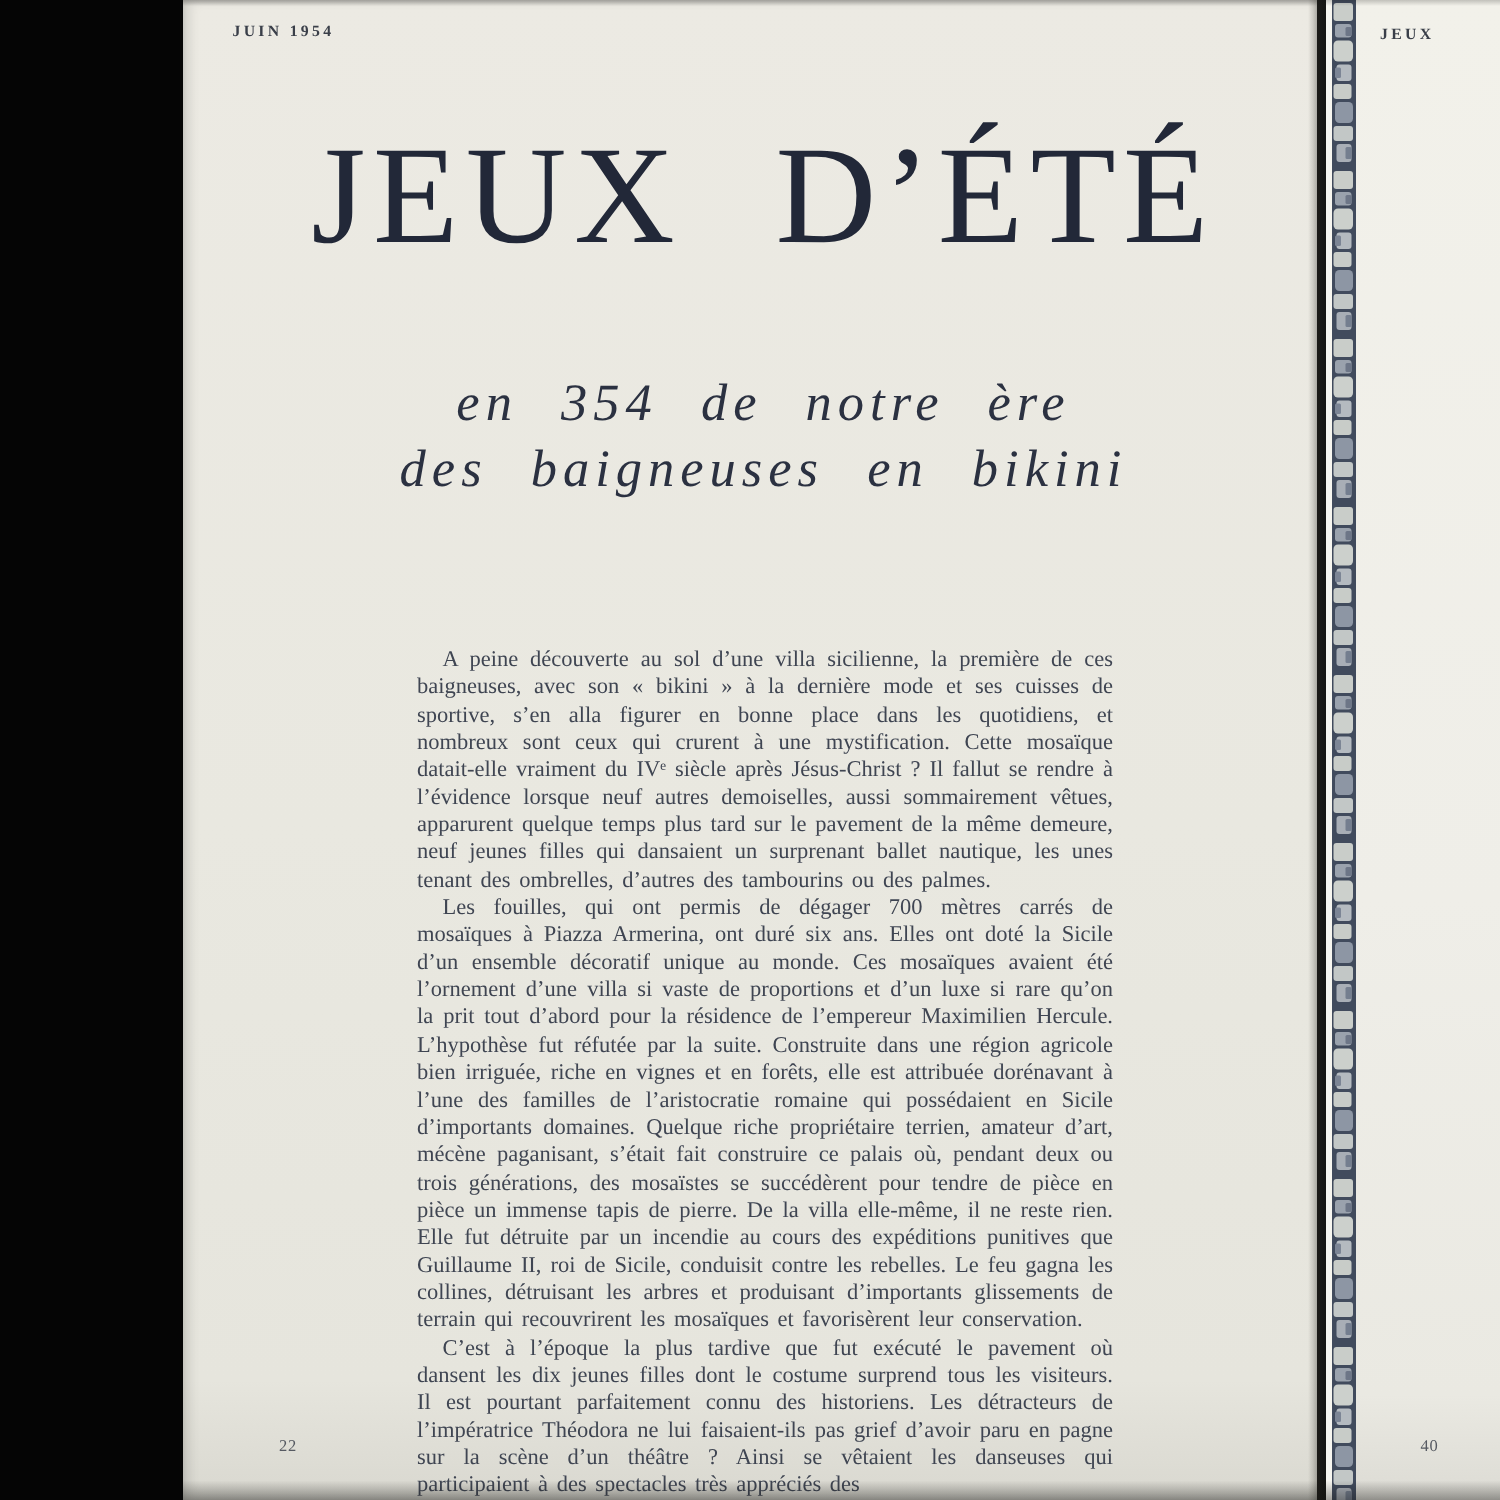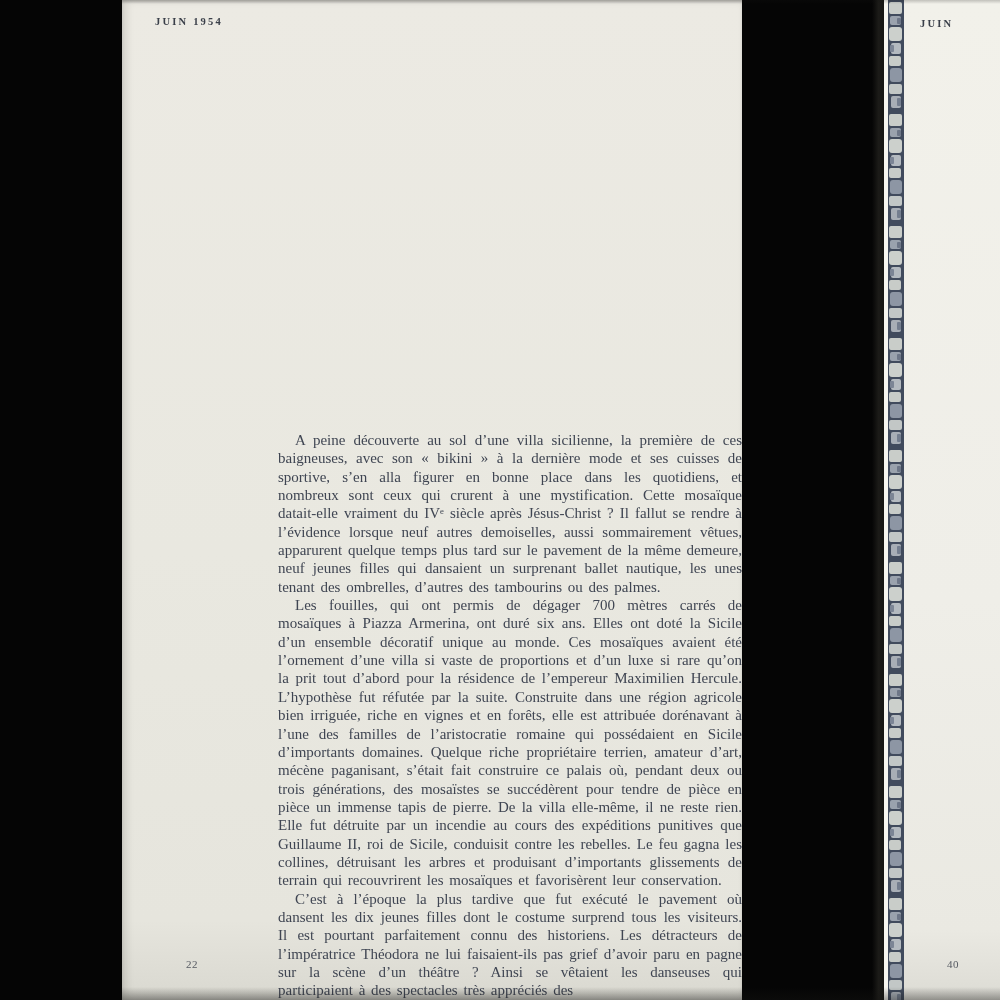--- a/index.html
+++ b/index.html
@@ -1,19 +1,19 @@
 <!DOCTYPE html>
 <html><head>
 <meta charset="utf-8">
 <style>
   html,body{margin:0;padding:0;background:#050505;}
   .stage{position:relative;width:1000px;height:1000px;background:#050505;overflow:hidden;
          font-family:"Liberation Serif", serif;}
   
-  .page-left{position:absolute;left:122px;top:0;width:620px;height:1000px;
+  .page-left{position:absolute;left:122px;top:0;width:756px;height:1000px;
              background:linear-gradient(180deg,#eceae3 0%,#e9e8e0 55%,#e6e5dd 92%,#d9d8d0 100%);
              box-shadow:inset 4px 0 8px rgba(0,0,0,.12), inset 0 2px 3px rgba(0,0,0,.10);}
   .folio-header{position:absolute;font-size:10.5px;font-weight:bold;letter-spacing:2.2px;
                 color:#3a3f49;}
   .folio-left{left:33px;top:16px;}
   .main-title{position:absolute;left:18px;right:0;top:84px;text-align:center;
               font-size:93px;line-height:1;letter-spacing:5px;word-spacing:34px;
               color:#222838;}
   .subtitle{position:absolute;left:18px;right:0;top:247px;text-align:center;
             font-style:italic;font-size:35px;line-height:44px;letter-spacing:4px;
@@ -43,22 +43,25 @@
              background:linear-gradient(180deg,rgba(20,20,18,.22) 0%,rgba(20,20,18,0) 100%);}
 </style>
 </head>
 <body>
 
 <div class="stage">
 
   <div class="page-left">
     <div class="folio-header folio-left">JUIN 1954</div>
 
+    <h1 class="main-title" style="margin:0;font-weight:normal;">JEUX D’ÉTÉ</h1>
 
     <div class="subtitle">
+      <div>en 354 de notre ère</div>
+      <div>des baigneuses en bikini</div>
     </div>
 
     <div class="body-col">
       <p>A peine découverte au sol d’une villa sicilienne, la première de ces baigneuses, avec son « bikini » à la dernière mode et ses cuisses de sportive, s’en alla figurer en bonne place dans les quotidiens, et nombreux sont ceux qui crurent à une mystification. Cette mosaïque datait-elle vraiment du IVᵉ siècle après Jésus-Christ ? Il fallut se rendre à l’évidence lorsque neuf autres demoiselles, aussi sommairement vêtues, apparurent quelque temps plus tard sur le pavement de la même demeure, neuf jeunes filles qui dansaient un surprenant ballet nautique, les unes tenant des ombrelles, d’autres des tambourins ou des palmes.</p>
       <p>Les fouilles, qui ont permis de dégager 700 mètres carrés de mosaïques à Piazza Armerina, ont duré six ans. Elles ont doté la Sicile d’un ensemble décoratif unique au monde. Ces mosaïques avaient été l’ornement d’une villa si vaste de proportions et d’un luxe si rare qu’on la prit tout d’abord pour la résidence de l’empereur Maximilien Hercule. L’hypothèse fut réfutée par la suite. Construite dans une région agricole bien irriguée, riche en vignes et en forêts, elle est attribuée dorénavant à l’une des familles de l’aristocratie romaine qui possédaient en Sicile d’importants domaines. Quelque riche propriétaire terrien, amateur d’art, mécène paganisant, s’était fait construire ce palais où, pendant deux ou trois générations, des mosaïstes se succédèrent pour tendre de pièce en pièce un immense tapis de pierre. De la villa elle-même, il ne reste rien. Elle fut détruite par un incendie au cours des expéditions punitives que Guillaume II, roi de Sicile, conduisit contre les rebelles. Le feu gagna les collines, détruisant les arbres et produisant d’importants glissements de terrain qui recouvrirent les mosaïques et favorisèrent leur conservation.</p>
       <p>C’est à l’époque la plus tardive que fut exécuté le pavement où dansent les dix jeunes filles dont le costume surprend tous les visiteurs. Il est pourtant parfaitement connu des historiens. Les détracteurs de l’impératrice Théodora ne lui faisaient-ils pas grief d’avoir paru en pagne sur la scène d’un théâtre ? Ainsi se vêtaient les danseuses qui participaient à des spectacles très appréciés des</p>
       <p class="suite">Suite page 26</p>
     </div>
 
     <div class="pagenum pagenum-left">22</div>
@@ -82,20 +85,20 @@
           <rect x="1" y="84" width="13" height="10" rx="2" fill="#c2c7c6"></rect>
           <rect x="3" y="96" width="10" height="12" rx="2" fill="#a8aeb6"></rect>
           <rect x="9" y="18" width="4" height="6" rx="1" fill="#6d7687"></rect>
           <rect x="2" y="45" width="4" height="7" rx="1" fill="#7c8595"></rect>
           <rect x="9" y="98" width="4" height="8" rx="1" fill="#747e8f"></rect>
         </pattern>
       </defs>
       <rect x="0" y="0" width="16" height="1000" fill="url(#mz)"></rect>
     </svg>
 
-    <div class="folio-header folio-right">JUIN</div>
+    <div class="folio-header folio-right">JEUX</div>
 
     <div class="pagenum pagenum-right">40</div>
   </div>
 
   <div class="top-shade"></div>
   <div class="bottom-shade"></div>
 </div>
 
 </body></html>

